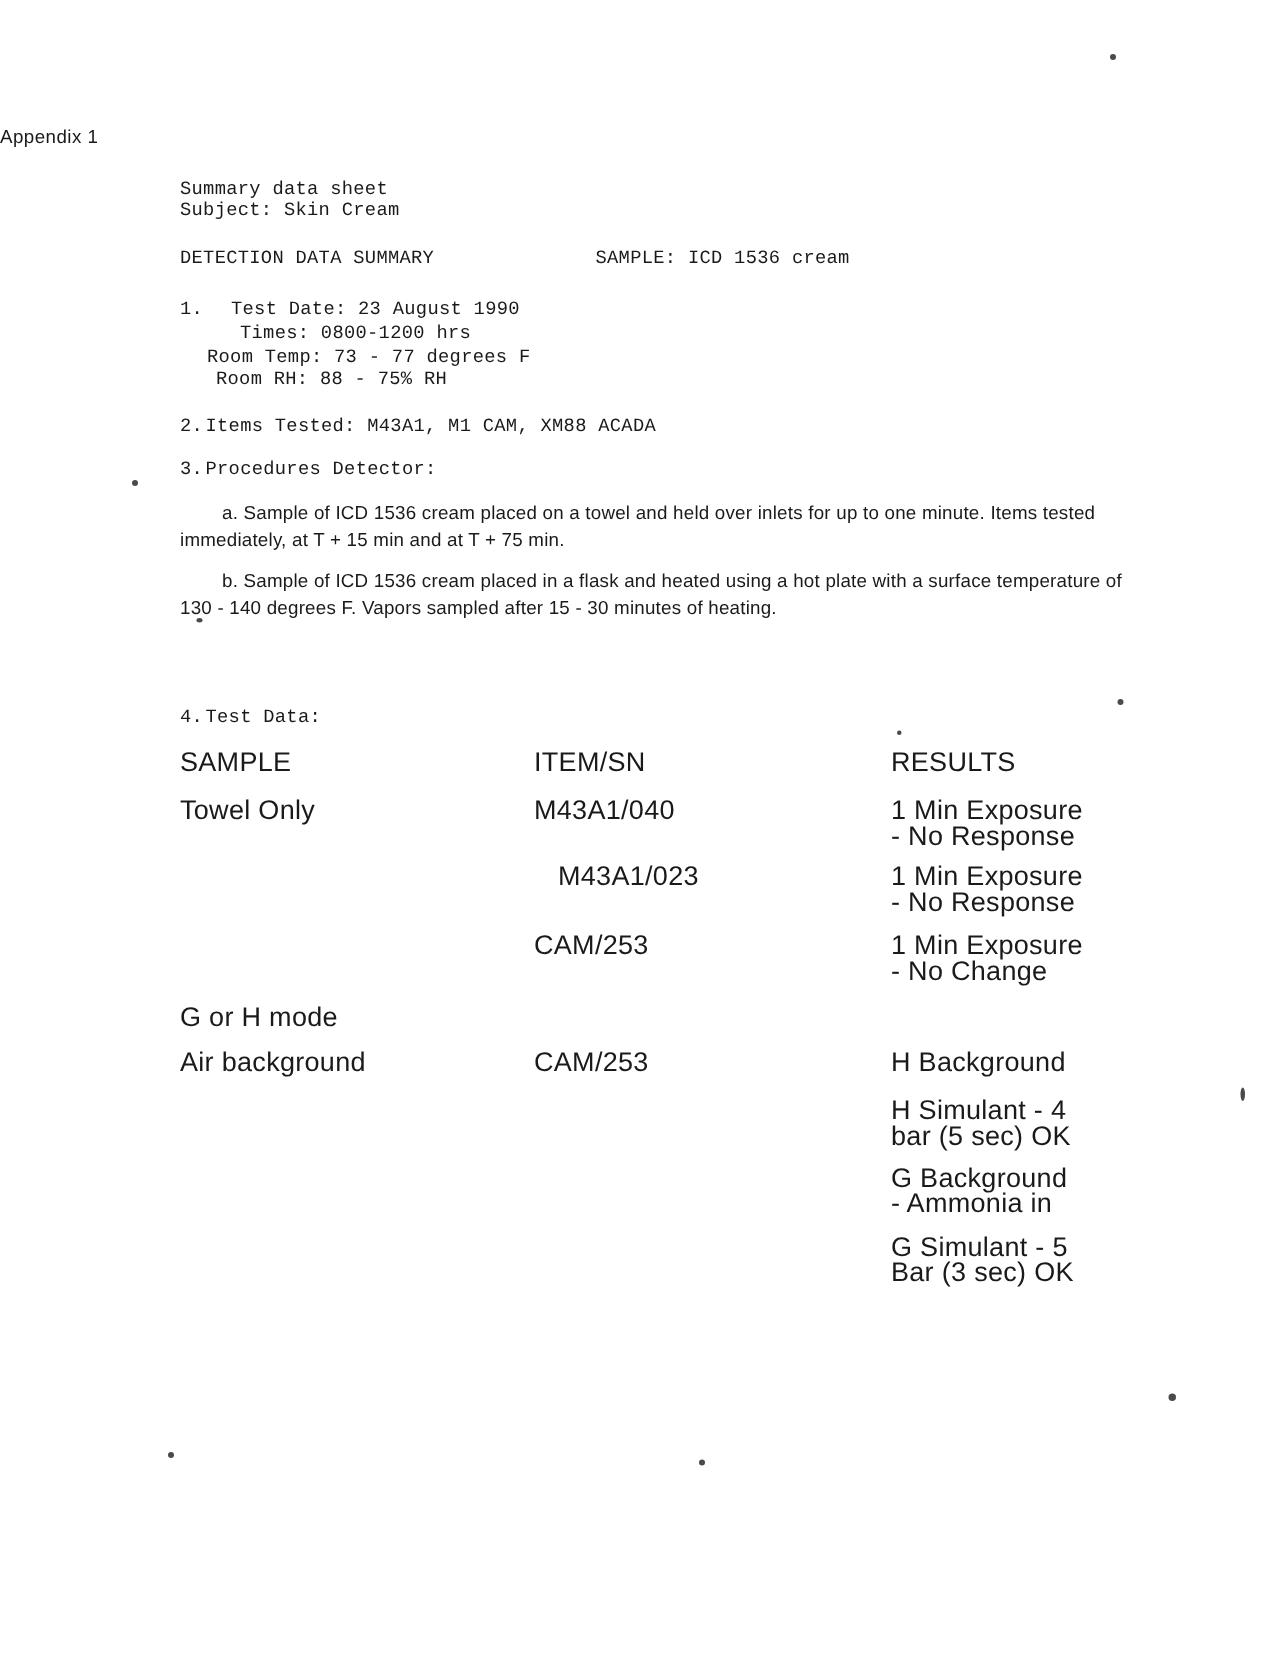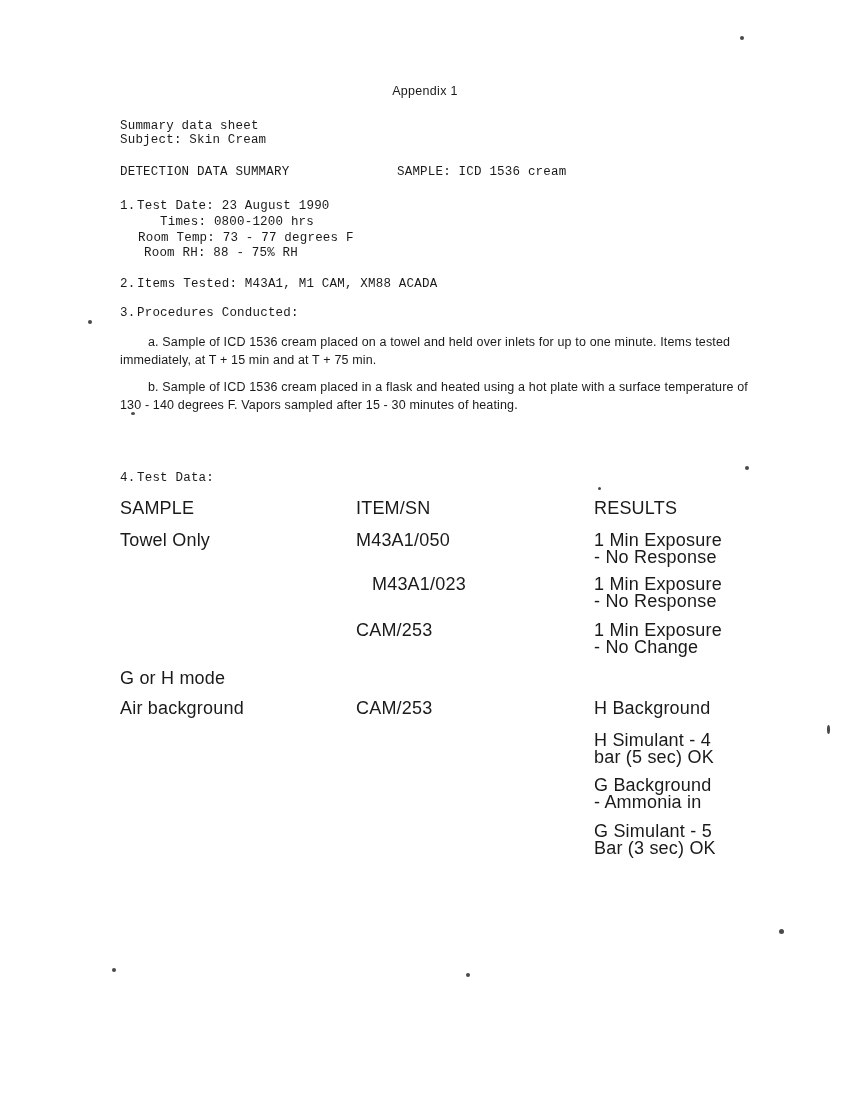--- a/index.html
+++ b/index.html
@@ -34,21 +34,21 @@
     position: absolute;
     background: #4a4a4a;
     border-radius: 50%;
   }
 
   .appendix-title {
     position: absolute;
     left: 0;
     top: 84px;
     width: 850px;
-    text-align: center;
+    text-align: left;
     font-size: 12.5px;
     letter-spacing: 0.3px;
   }
 
   .block {
     position: absolute;
     font-size: 12.5px;
     line-height: 16px;
     letter-spacing: 0.2px;
     font-family: Liberation Mono, monospace;
@@ -92,49 +92,49 @@
 
     <div class="appendix-title">Appendix 1</div>
 
     <div class="block" style="left:120px; top:118px;">Summary data sheet</div>
     <div class="block" style="left:120px; top:132px;">Subject:  Skin Cream</div>
 
     <div class="block" style="left:120px; top:164px;">DETECTION DATA SUMMARY</div>
     <div class="block" style="left:397px; top:164px;">SAMPLE:  ICD 1536 cream</div>
 
     <div class="block" style="left:120px; top:198px;">1.</div>
-    <div class="block" style="left:137px; top:198px;">Test Date:  23 August 1990</div>
+    <div class="block" style="left:154px; top:198px;">Test Date:  23 August 1990</div>
     <div class="block" style="left:160px; top:214px;">Times:  0800-1200 hrs</div>
     <div class="block" style="left:138px; top:230px;">Room Temp:  73 - 77 degrees F</div>
     <div class="block" style="left:144px; top:245px;">Room RH:  88 - 75% RH</div>
 
     <div class="block" style="left:120px; top:276px;">2.</div>
     <div class="block" style="left:137px; top:276px;">Items Tested:  M43A1, M1 CAM, XM88 ACADA</div>
 
     <div class="block" style="left:120px; top:305px;">3.</div>
-    <div class="block" style="left:137px; top:305px;">Procedures Conducted:</div>
+    <div class="block" style="left:137px; top:305px;">Procedures Detector:</div>
 
     <div class="para" style="left:120px; top:333px; width:636px;">
       <span class="first-line">a.  Sample of ICD 1536 cream placed on a towel and held over inlets for up to one minute.  Items tested immediately, at T + 15 min and at T + 75 min.</span>
     </div>
 
     <div class="para" style="left:120px; top:378px; width:636px;">
       <span class="first-line">b.  Sample of ICD 1536 cream placed in a flask and heated using a hot plate with a surface temperature of 130 - 140 degrees F.  Vapors sampled after 15 - 30 minutes of heating.</span>
     </div>
 
 
     <div class="block" style="left:120px; top:470px;">4.</div>
     <div class="block" style="left:137px; top:470px;">Test Data:</div>
 
     <div class="tbl-head" style="left:120px; top:500px;">SAMPLE</div>
     <div class="tbl-head" style="left:356px; top:500px;">ITEM/SN</div>
     <div class="tbl-head" style="left:594px; top:500px;">RESULTS</div>
 
     <div class="tbl-cell" style="left:120px; top:532px;">Towel Only</div>
-    <div class="tbl-cell" style="left:356px; top:532px;">M43A1/050</div>
+    <div class="tbl-cell" style="left:356px; top:532px;">M43A1/040</div>
     <div class="tbl-cell" style="left:594px; top:532px;">1 Min Exposure
  - No Response</div>
 
     <div class="tbl-cell" style="left:372px; top:576px;">M43A1/023</div>
     <div class="tbl-cell" style="left:594px; top:576px;">1 Min Exposure
  - No Response</div>
 
     <div class="tbl-cell" style="left:356px; top:622px;">CAM/253</div>
     <div class="tbl-cell" style="left:594px; top:622px;">1 Min Exposure
  - No Change</div>

